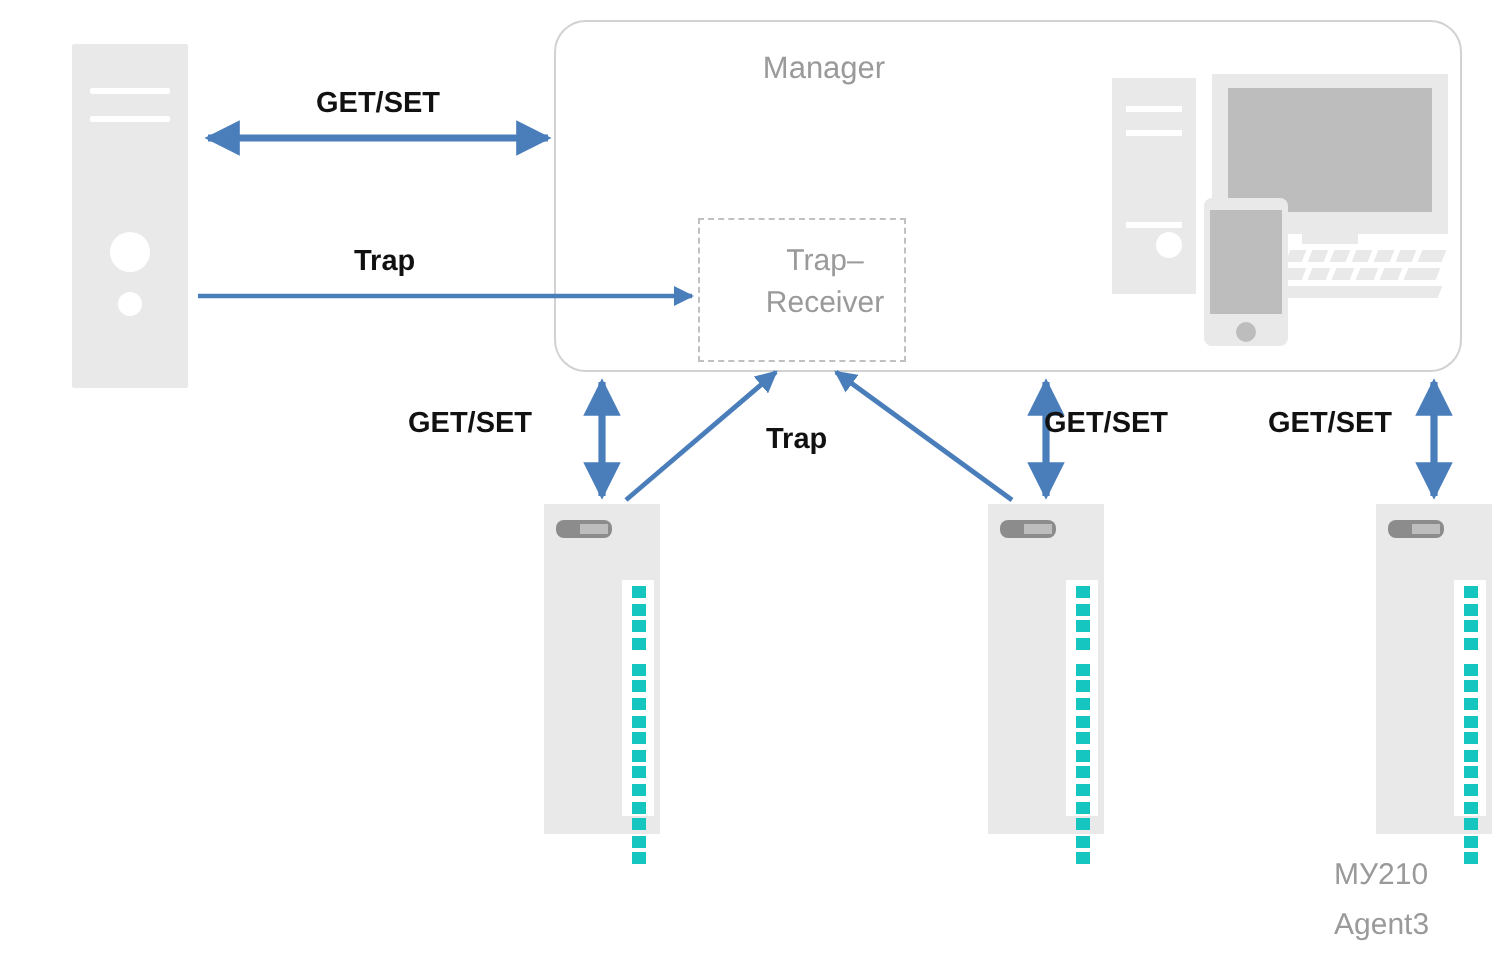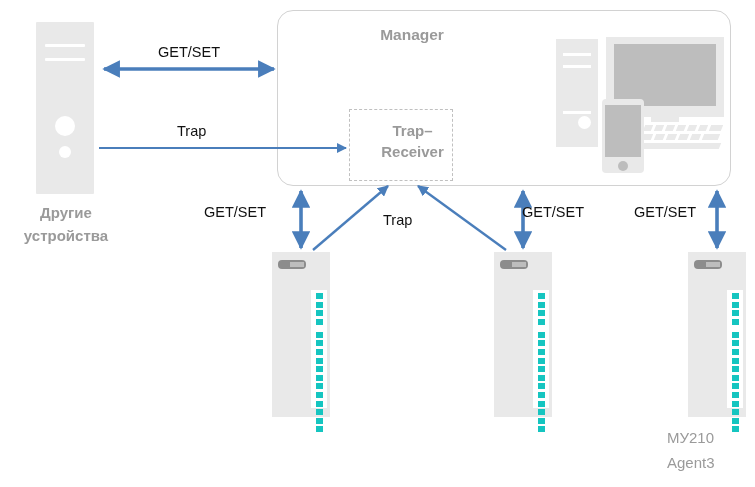--- a/index.html
+++ b/index.html
@@ -16,26 +16,25 @@
   }
   .abs{position:absolute;}
 
   
   .lbl-gray{
     color:#9a9a9a;
     font-size:15px;
     line-height:23px;
     white-space:pre-line;
     text-align:center;
-    font-weight:bold;
   }
   .lbl-black{
     color:#111111;
     font-size:14.5px;
-    font-weight:400;
+    font-weight:700;
     line-height:16px;
     white-space:nowrap;
   }
 
   
   #tower-pc{
     left:36px; top:22px; width:58px; height:172px;
     background:#e9e9e9;
     border-radius:1px;
   }
@@ -145,22 +144,20 @@
 <body>
 
 <div id="canvas">
 
   <div class="abs" id="tower-pc">
     <div class="slot s1"></div>
     <div class="slot s2"></div>
     <div class="dot d1"></div>
     <div class="dot d2"></div>
   </div>
-  <div class="abs lbl-gray" id="other-devices-label">Другие
-устройства</div>
 
   <div class="abs" id="manager-box"></div>
   <div class="abs lbl-gray" id="manager-title">Manager</div>
 
   <div class="abs" id="trap-receiver-box"></div>
   <div class="abs lbl-gray" id="trap-receiver-label">Trap–
 Receiver</div>
 
   <div class="abs" id="workstation">
     <div class="ws" id="ws-tower">

